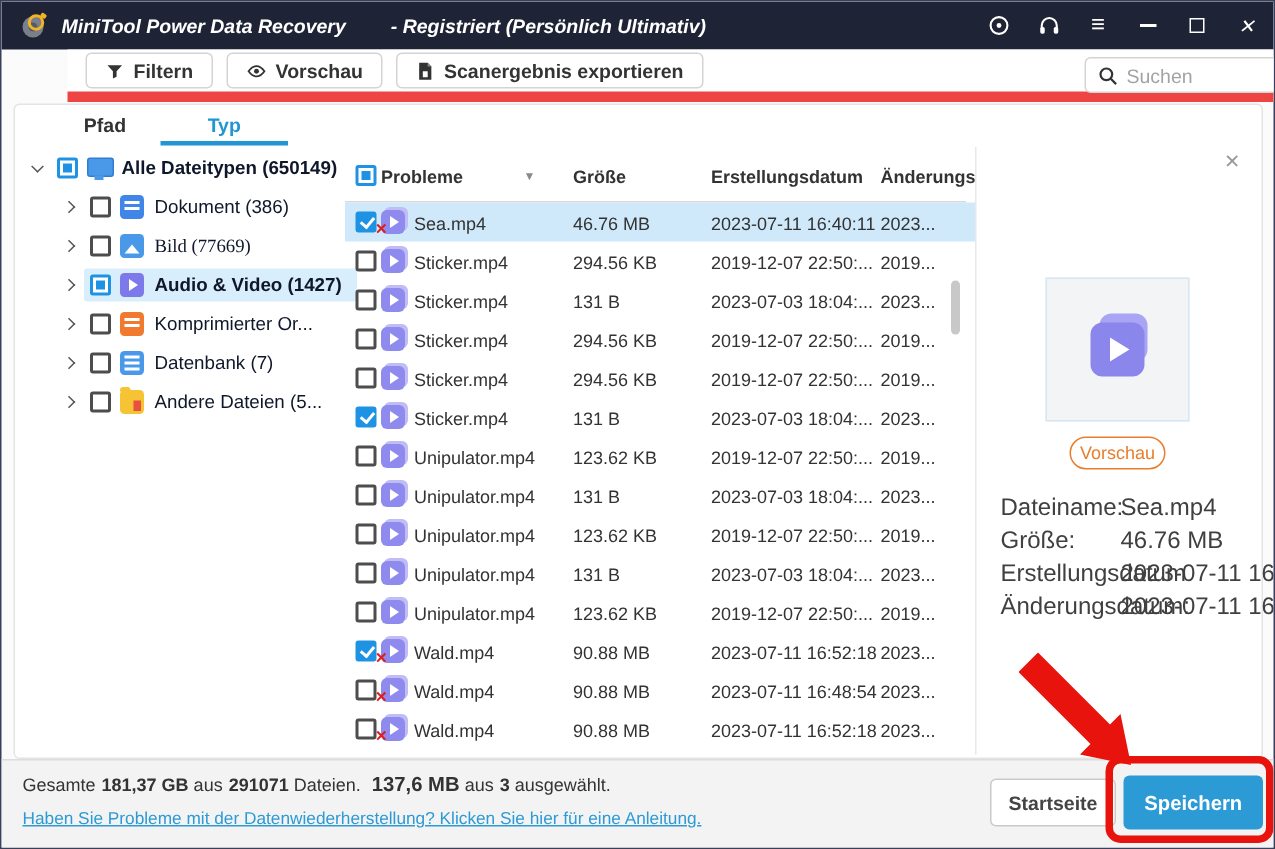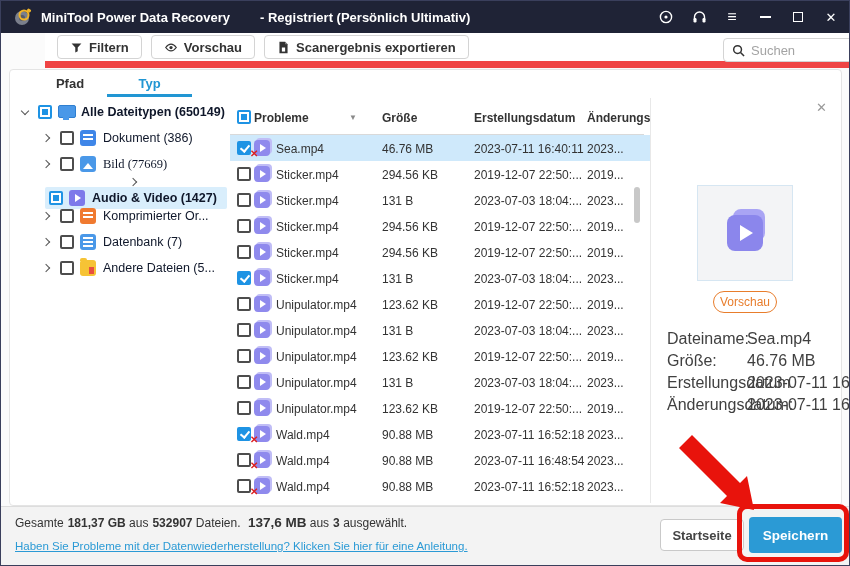--- a/index.html
+++ b/index.html
@@ -1,21 +1,21 @@
 <!DOCTYPE html>
 <html><head>
 <meta charset="utf-8">
 <style>
   * { margin:0; padding:0; box-sizing:border-box; }
   html,body { width:850px; height:566px; }
   body { font-family:"Liberation Sans", sans-serif; background:#fff; }
   #app { position:relative; width:850px; height:566px; background:#fbfbfb; border:1px solid #3a3f5c; overflow:hidden; }
 
   
-  .titlebar { position:absolute; left:0; top:0; width:100%; height:32px; background:#1f2336; display:flex; align-items:center; padding-left:13px; }
+  .titlebar { position:absolute; left:0; top:0; width:100%; height:32px; background:#1f2336; display:flex; align-items:center; padding-left:13px;font-style:italic; }
   .logo { width:18px; height:18px; flex:0 0 auto; }
   .tb-title { color:#fff; font-size:13px; font-weight:bold; margin-left:9px; }
   .tb-reg { color:#fff; font-size:13px; font-weight:bold; margin-left:30px; }
   .tb-right { position:absolute; right:10px; top:0; height:32px; display:flex; align-items:center; gap:17px; }
   .tb-ic { width:16px; height:16px; display:flex; align-items:center; justify-content:center; color:#fff; cursor:default; }
   .ic-min { width:11px; height:2px; background:#fff; }
   .ic-max { width:10px; height:10px; border:1.5px solid #fff; }
   .ic-close { font-size:13px; color:#fff; line-height:1; }
   .ic-menu { font-size:16px; color:#fff; line-height:1; }
 
@@ -211,21 +211,21 @@
     </span>
   </div>
         <div class="tree-item" style="padding-left: 32px; font-family: Liberation Serif, serif;">
     <span class="caret right"></span>
     <span class="tree-hl">
       <span class="checkbox unchecked"></span>
       <span class="tree-icon image-icon"></span>
       <span class="tree-label">Bild (77669)</span>
     </span>
   </div>
-        <div class="tree-item" style="padding-left: 32px; flex-direction: column;">
+        <div class="tree-item" style="padding-left: 32px;">
     <span class="caret right"></span>
     <span class="tree-hl selected">
       <span class="checkbox indeterminate"></span>
       <span class="tree-icon video-icon"></span>
       <span class="tree-label bold">Audio &amp; Video (1427)</span>
     </span>
   </div>
         <div class="tree-item" style="padding-left: 32px;">
     <span class="caret right"></span>
     <span class="tree-hl">
@@ -408,21 +408,21 @@
     </div>
     <div class="detail-row" style="top:326px">
       <span class="detail-label">Änderungsdatum:</span>
       <span class="detail-value">2023-07-11 16:40</span>
     </div>
   </div>
 
   <div class="statusbar">
     <div class="sum-line">
       <span>Gesamte</span><b>181,37 GB</b>
-      <span>aus</span><b>532907</b>
+      <span>aus</span><b>291071</b>
       <span>Dateien.</span>
       <b class="big">137,6 MB</b>
       <span>aus</span><b>3</b>
       <span>ausgewählt.</span>
     </div>
     <div class="help-link">Haben Sie Probleme mit der Datenwiederherstellung? Klicken Sie hier für eine Anleitung.</div>
     <div class="home-btn">Startseite</div>
     <div class="save-btn">Speichern</div>
   </div>
 

